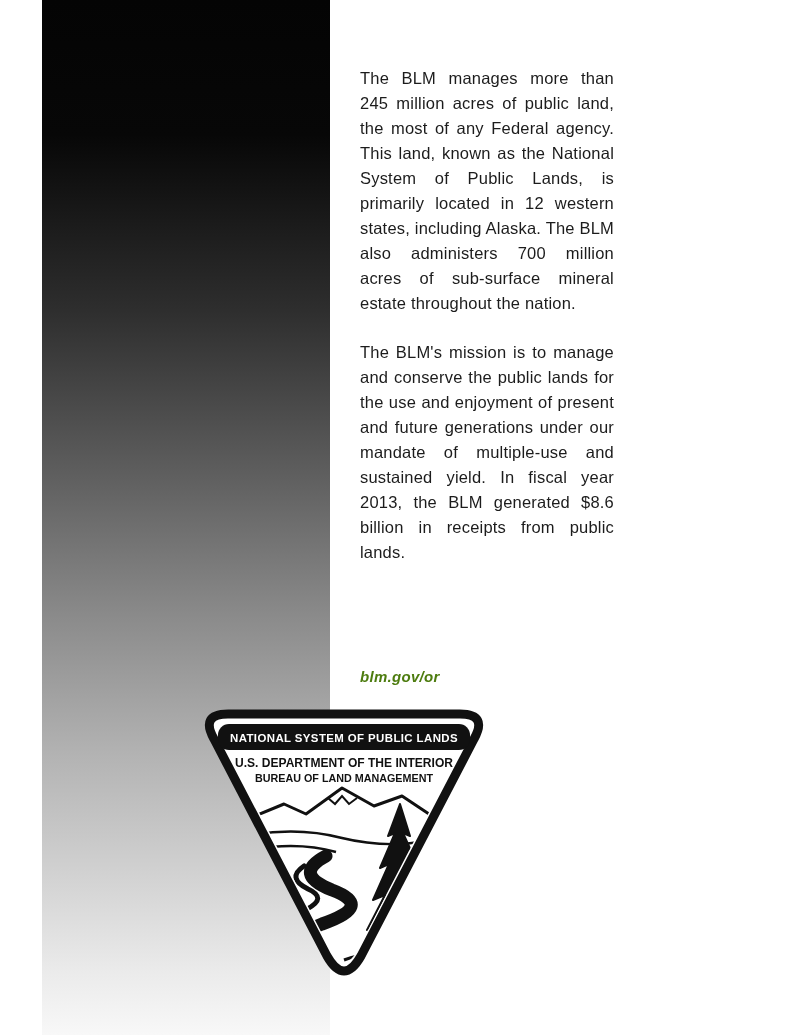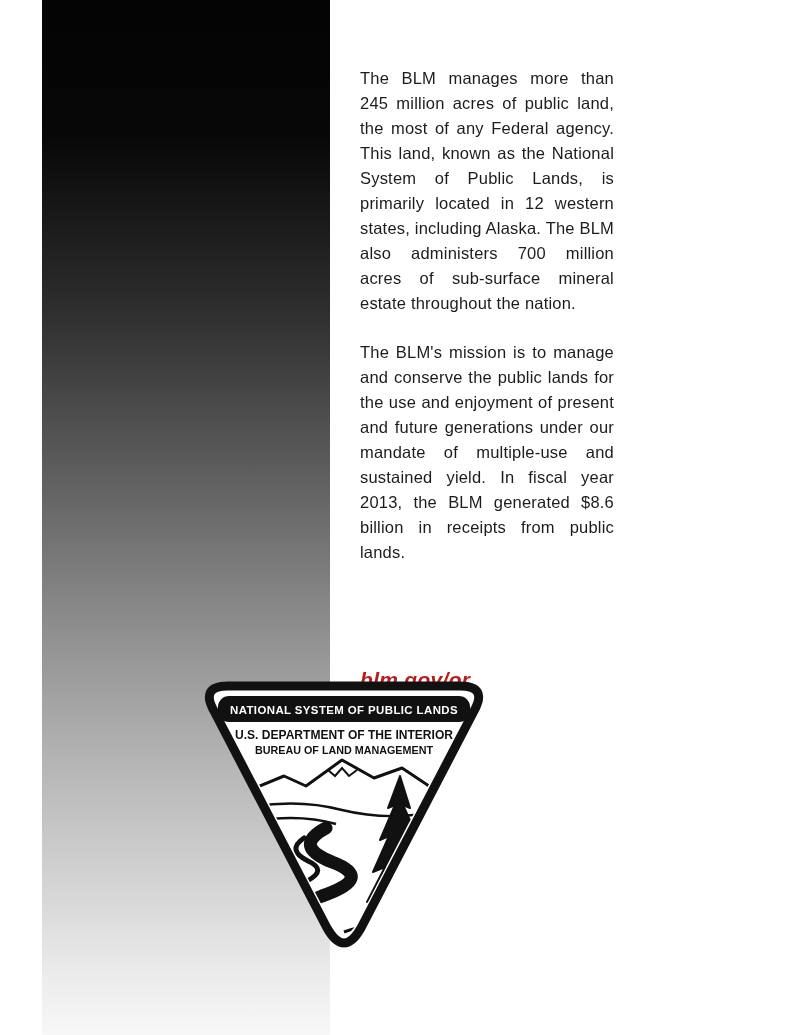--- a/index.html
+++ b/index.html
@@ -46,30 +46,30 @@
     text-align: justify;
     text-align-last: left;
   }
   .text-col .para {
     margin: 0 0 24px 0;
   }
   .url-line {
     position: absolute;
     left: 360px;
     top: 668px;
-    font-size: 21px;
+    font-size: 15px;
     font-weight: bold;
     font-style: italic;
     letter-spacing: 0.3px;
-    color: #b91c1c;
+    color: #4d7c0f;
   }
   .logo-wrap {
     position: absolute;
     left: 194px;
-    top: 680px;
+    top: 708px;
     width: 300px;
     height: 282px;
   }
   .logo-wrap svg { display: block; }
   .logo-banner-text {
     font-family: "Liberation Sans", sans-serif;
     font-weight: bold;
     font-size: 11.5px;
     fill: #ffffff;
     letter-spacing: 0.4px;

